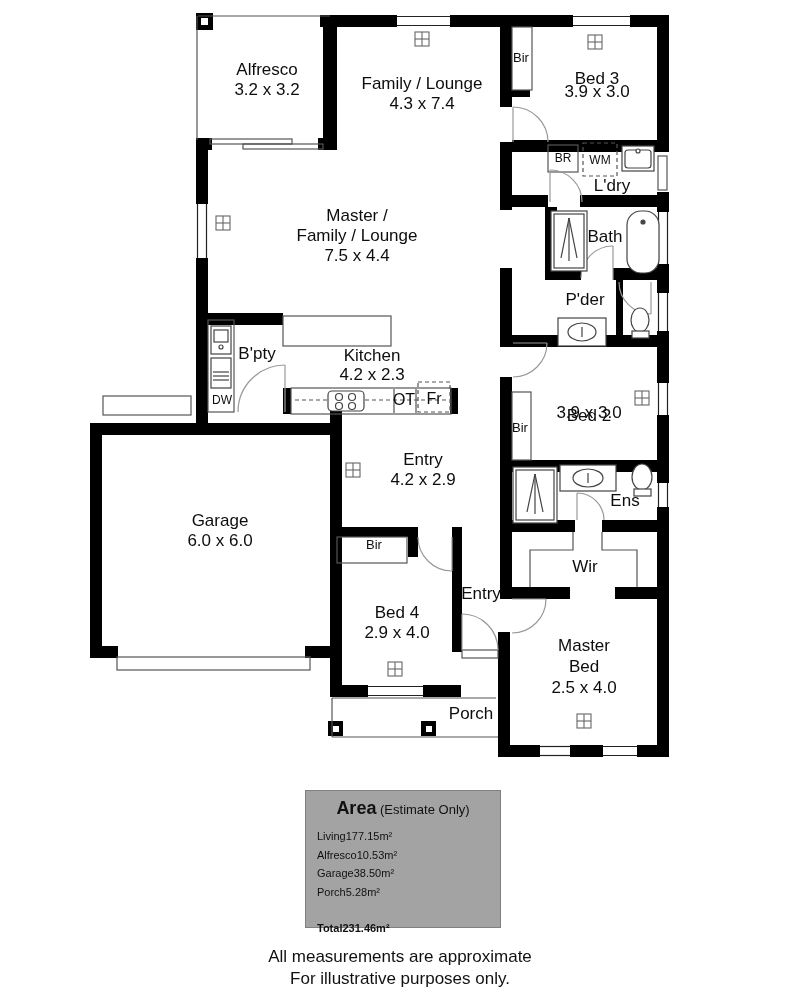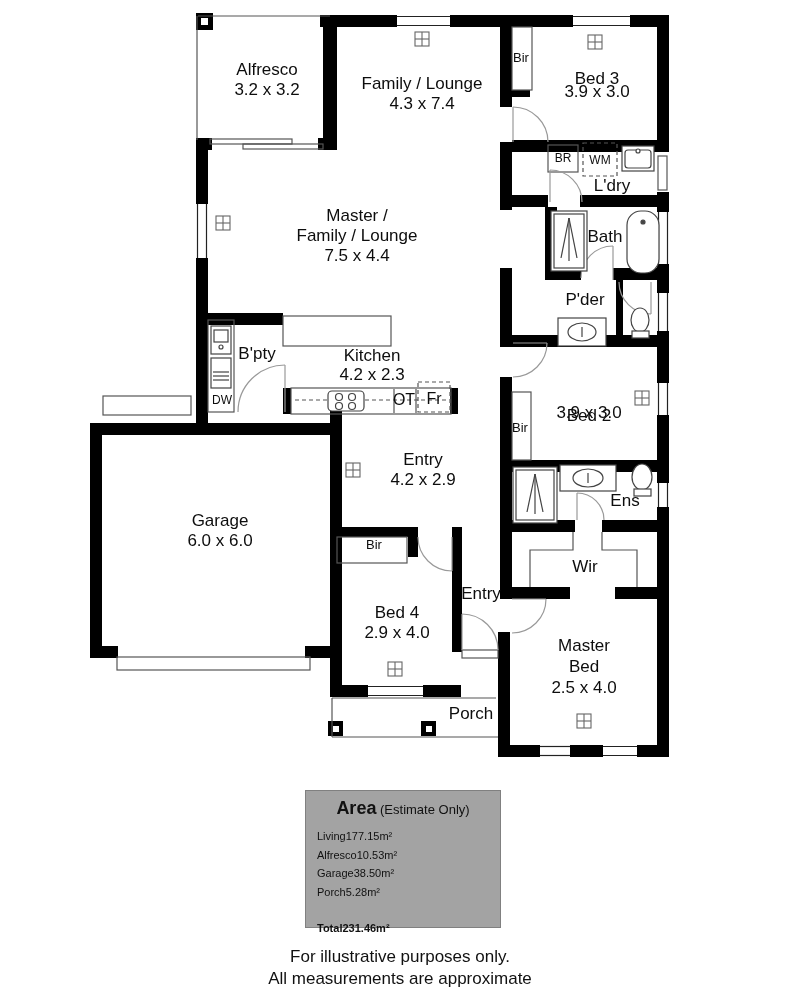--- a/index.html
+++ b/index.html
@@ -378,17 +378,17 @@
     <span>Porch</span>
     <span>5.28m²</span>
   </div>
   <div class="arow total">
     <span>Total</span>
     <span>231.46m²</span>
   </div>
 </div>
 
 <div class="footer">
+  <div>All measurements are approximate</div>
   <div>For illustrative purposes only.</div>
-  <div>All measurements are approximate</div>
 </div>
 
 </div>
 
 </body></html>

